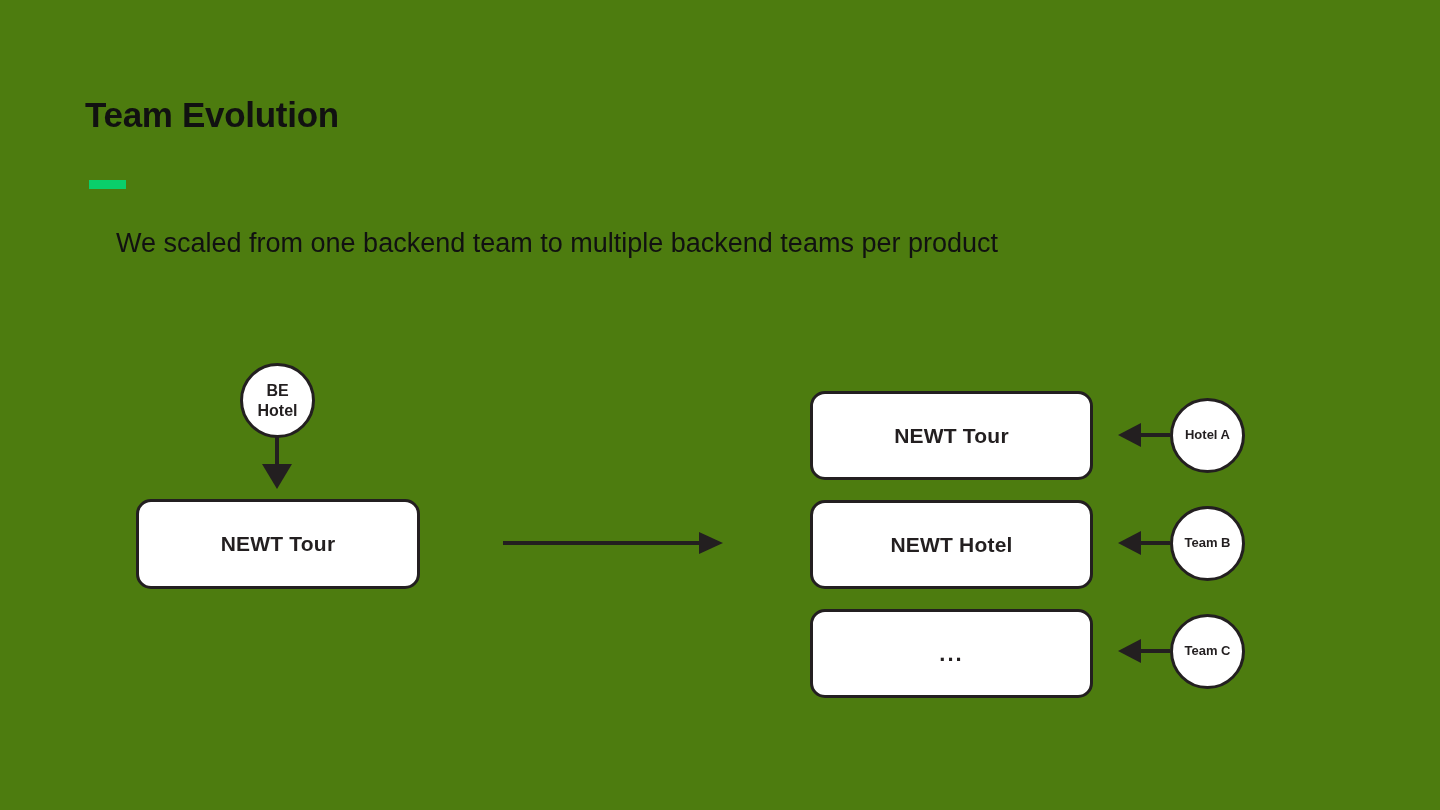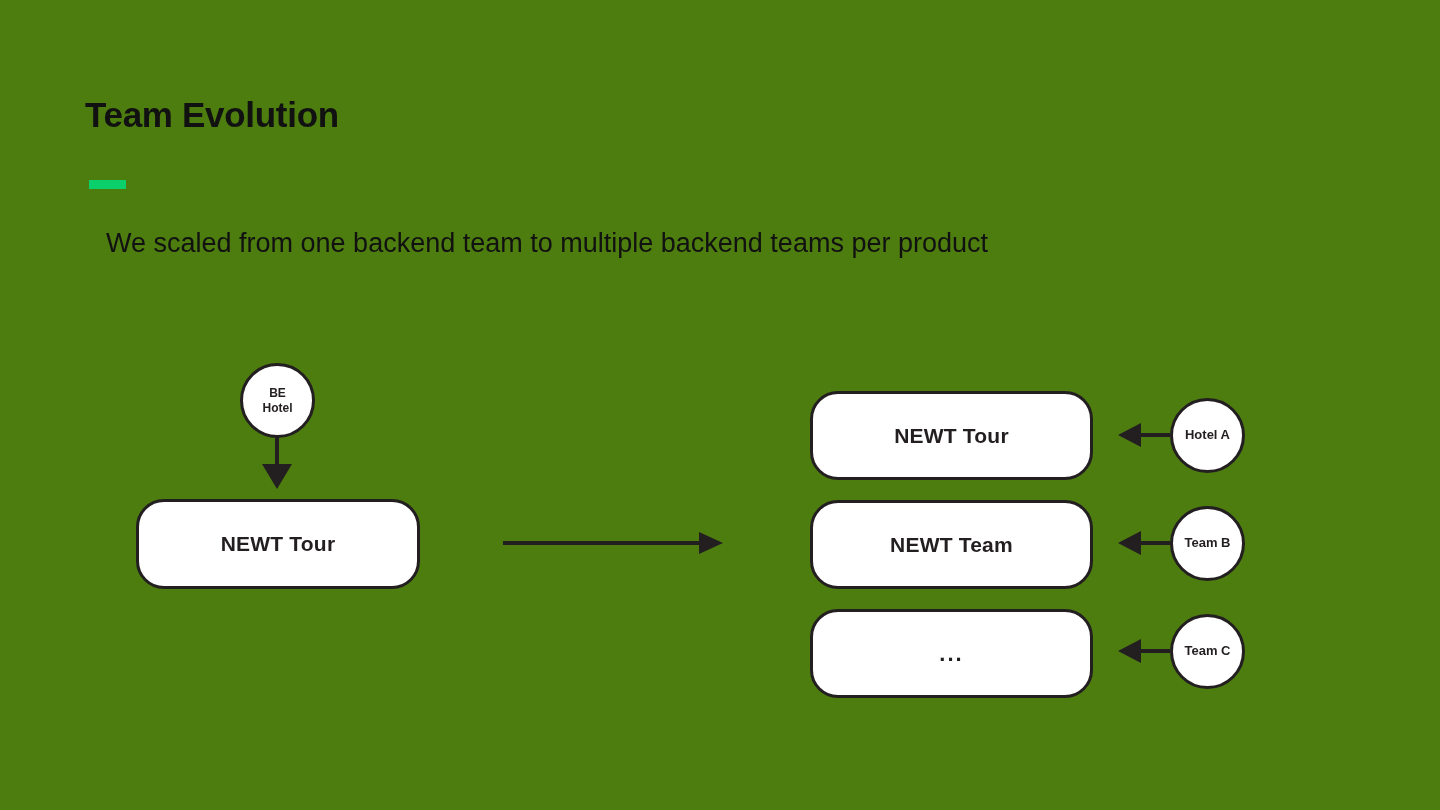--- a/index.html
+++ b/index.html
@@ -33,21 +33,21 @@
   }
   #accent-bar {
     position: absolute;
     left: 89px;
     top: 180px;
     width: 37px;
     height: 9px;
   }
   #subtitle {
     position: absolute;
-    left: 106px;
+    left: 116px;
     top: 228px;
     font-size: 27px;
     font-weight: normal;
     color: #111111;
     white-space: nowrap;
   }
 
   
   #diagram {
     position: absolute;
@@ -55,21 +55,21 @@
     top: 0;
     width: 1440px;
     height: 810px;
   }
 
   
   .node-box {
     position: absolute;
     box-sizing: border-box;
     border: 3px solid #231f20;
-    border-radius: 28px;
+    border-radius: 15px;
     background: #ffffff;
     display: flex;
     align-items: center;
     justify-content: center;
   }
   .node-box .box-label {
     font-size: 21px;
     font-weight: bold;
     color: #231f20;
     letter-spacing: 0.2px;
@@ -91,21 +91,21 @@
     flex-direction: column;
     text-align: center;
   }
   .node-circle .circle-label {
     font-size: 13px;
     font-weight: bold;
     color: #231f20;
     line-height: 1.25;
   }
   .node-circle.big .circle-label {
-    font-size: 12px;
+    font-size: 16px;
   }
 
   
   #arrow-layer {
     position: absolute;
     left: 0;
     top: 0;
     width: 1440px;
     height: 810px;
     pointer-events: none;
@@ -131,21 +131,21 @@
 
     <div class="node-box" style="left: 136px; top: 499px; width: 284px; height: 90px; border-color: rgb(35, 31, 32);">
       <span class="box-label">NEWT Tour</span>
     </div>
 
     <div class="node-box" style="left: 810px; top: 391px; width: 283px; height: 89px; border-color: rgb(35, 31, 32);">
       <span class="box-label">NEWT Tour</span>
     </div>
 
     <div class="node-box" style="left: 810px; top: 500px; width: 283px; height: 89px; border-color: rgb(35, 31, 32);">
-      <span class="box-label">NEWT Team</span>
+      <span class="box-label">NEWT Hotel</span>
     </div>
 
     <div class="node-box" style="left: 810px; top: 609px; width: 283px; height: 89px; border-color: rgb(35, 31, 32);">
       <span class="box-label ellipsis">...</span>
     </div>
 
     <div class="node-circle" style="left: 1170px; top: 398px; width: 75px; height: 75px; border-color: rgb(35, 31, 32);">
       <span class="circle-label">Hotel A</span>
     </div>
 

